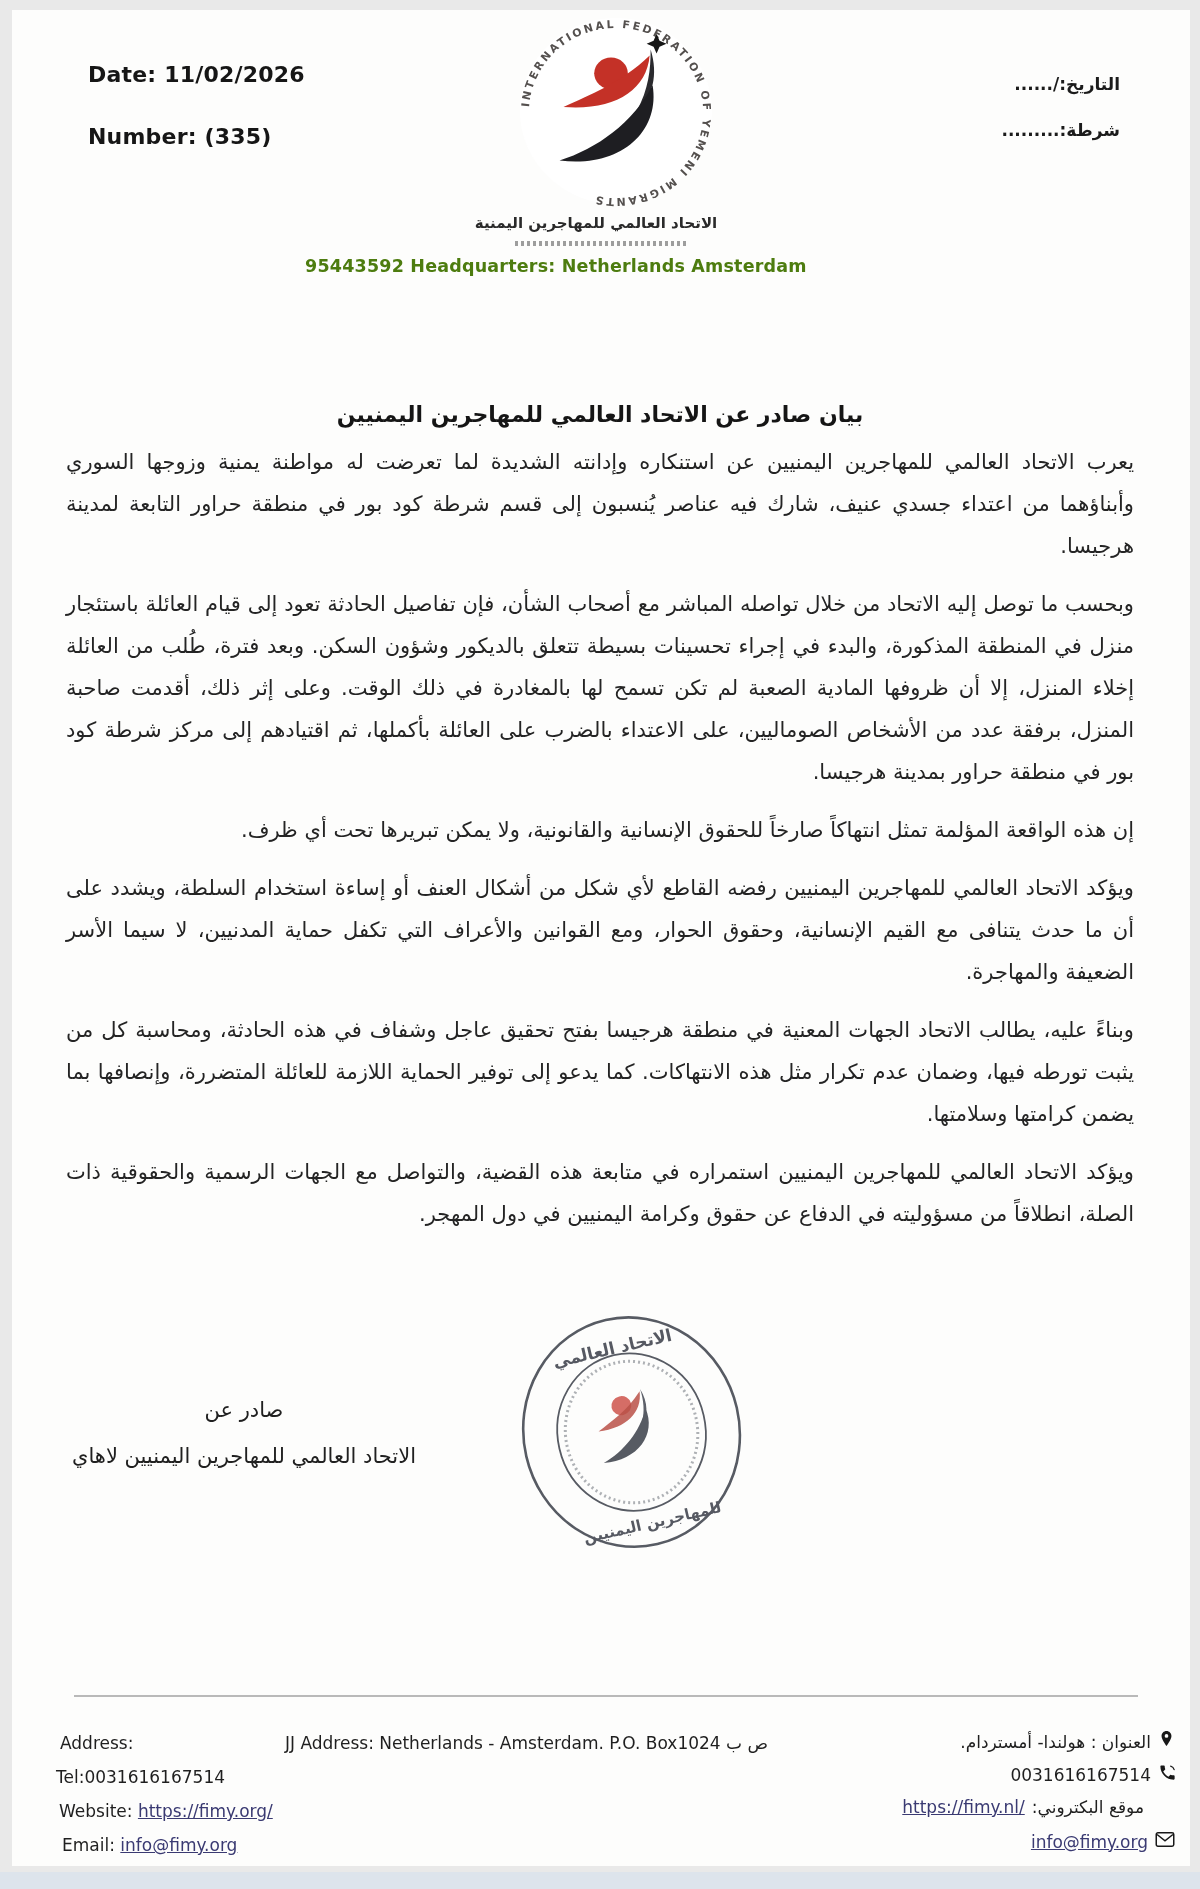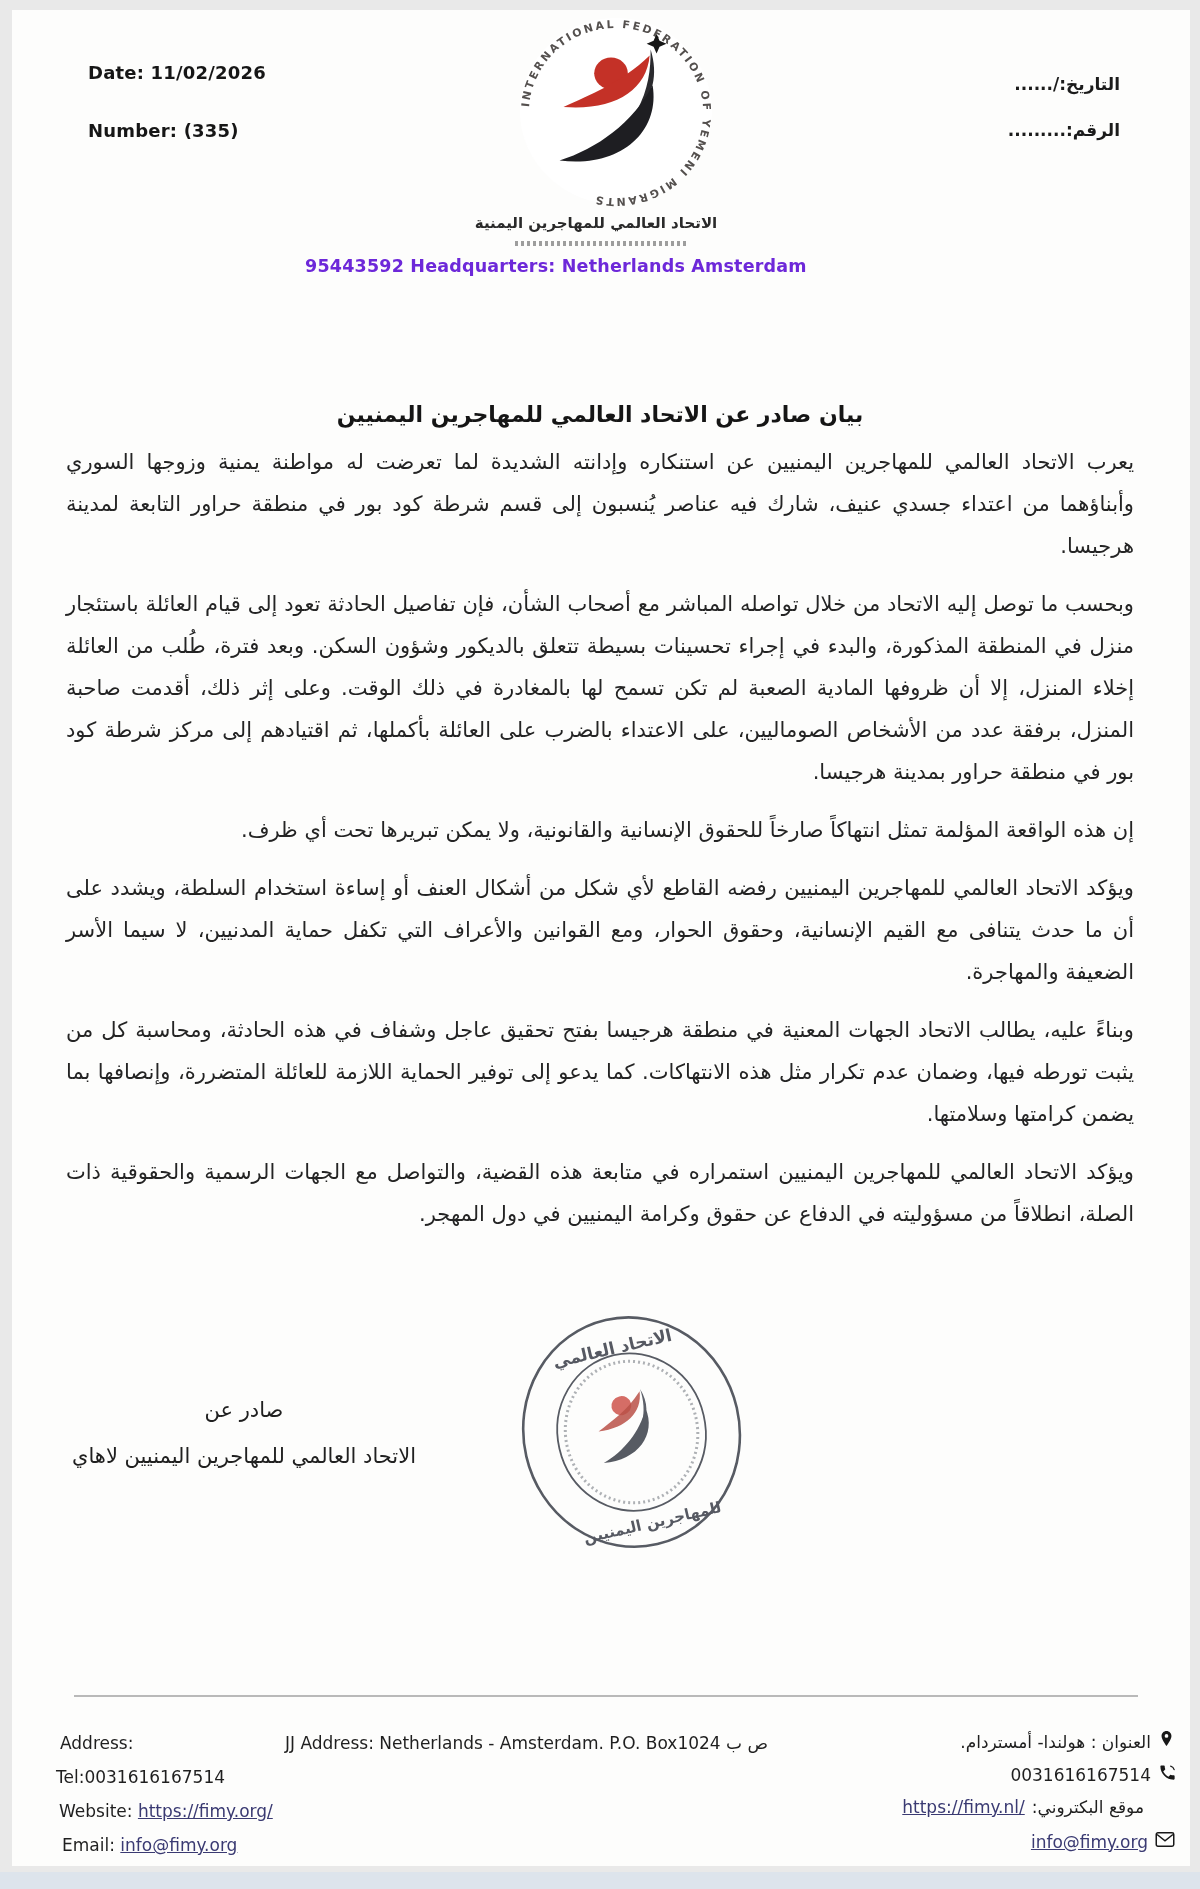--- a/index.html
+++ b/index.html
@@ -4,32 +4,32 @@
 <style>
   html,body{margin:0;padding:0;}
   body{background:#e7e7e7;font-family:"DejaVu Sans",sans-serif;}
   .page{position:relative;width:1200px;height:1889px;background:#e9e9e9;overflow:hidden;margin:0 auto;}
   .paper{position:absolute;left:12px;top:10px;width:1178px;height:1856px;background:#fdfdfc;}
   .bottom-strip{position:absolute;left:0;bottom:0;width:1200px;height:17px;background:#dde4ec;}
   .abs{position:absolute;}
 
   
   .hdr-left{left:88px;top:62px;color:#161616;}
-  .hdr-left .line{font-size:18px;font-weight:bold;letter-spacing:.2px;}
+  .hdr-left .line{font-size:22px;font-weight:bold;letter-spacing:.2px;}
   .hdr-left .line + .line{margin-top:37px;}
   .hdr-right{right:80px;top:74px;text-align:right;direction:rtl;color:#1b1b1b;}
   .hdr-right .line{font-size:17px;font-weight:bold;}
   .hdr-right .line + .line{margin-top:26px;}
 
   .logo-wrap{left:500px;top:10px;width:228px;text-align:center;}
   .logo-ring-text{font-family:"DejaVu Sans",sans-serif;}
   .logo-name-ar{left:14px;top:214px;width:1164px;text-align:center;font-size:15px;font-weight:600;color:#2a2a2a;direction:rtl;}
   .logo-subline{left:515px;top:241px;width:172px;height:5px;opacity:.65;
     background:repeating-linear-gradient(90deg,#6a6a6a 0 3px,transparent 3px 6px);}
-  .hq-line{left:305px;top:256px;font-size:17.5px;font-weight:bold;color:#6d28d9;letter-spacing:.2px;}
+  .hq-line{left:305px;top:256px;font-size:17.5px;font-weight:bold;color:#4d7c0f;letter-spacing:.2px;}
 
   
   .content{left:66px;top:402px;width:1068px;direction:rtl;color:#242424;}
   .letter-title{text-align:center;font-size:22px;font-weight:bold;margin:0 0 14px 0;color:#151515;}
   .content p{font-size:21px;line-height:42px;text-align:justify;margin:0 0 16px 0;}
 
   
   .sig-block{left:58px;top:1398px;width:372px;text-align:center;direction:rtl;color:#202020;}
   .sig-issued{font-size:21px;}
   .sig-org{font-size:21px;margin-top:22px;}
@@ -57,21 +57,21 @@
 <div class="page">
   <div class="paper"></div>
 
   <div class="abs hdr-left">
     <div class="line">Date: 11/02/2026</div>
     <div class="line">Number: (335)</div>
   </div>
 
   <div class="abs hdr-right">
     <div class="line">التاريخ:/......</div>
-    <div class="line">الرقم:.........</div>
+    <div class="line">شرطة:.........</div>
   </div>
 
   <div class="abs logo-wrap">
     <svg width="228" height="198" viewBox="0 0 230 200">
       <defs>
         <path id="ring-path" d="M 29 104 A 88 86 0 1 1 205 104 A 88 86 0 1 1 29 104"></path>
       </defs>
       <ellipse cx="117" cy="102" rx="97" ry="94" fill="#ffffff" stroke="none"></ellipse>
       <text class="logo-ring-text" font-size="11" letter-spacing="2.4" fill="#54504e" font-weight="bold">
         <textPath href="#ring-path" startOffset="6">INTERNATIONAL FEDERATION OF YEMENI MIGRANTS</textPath>

